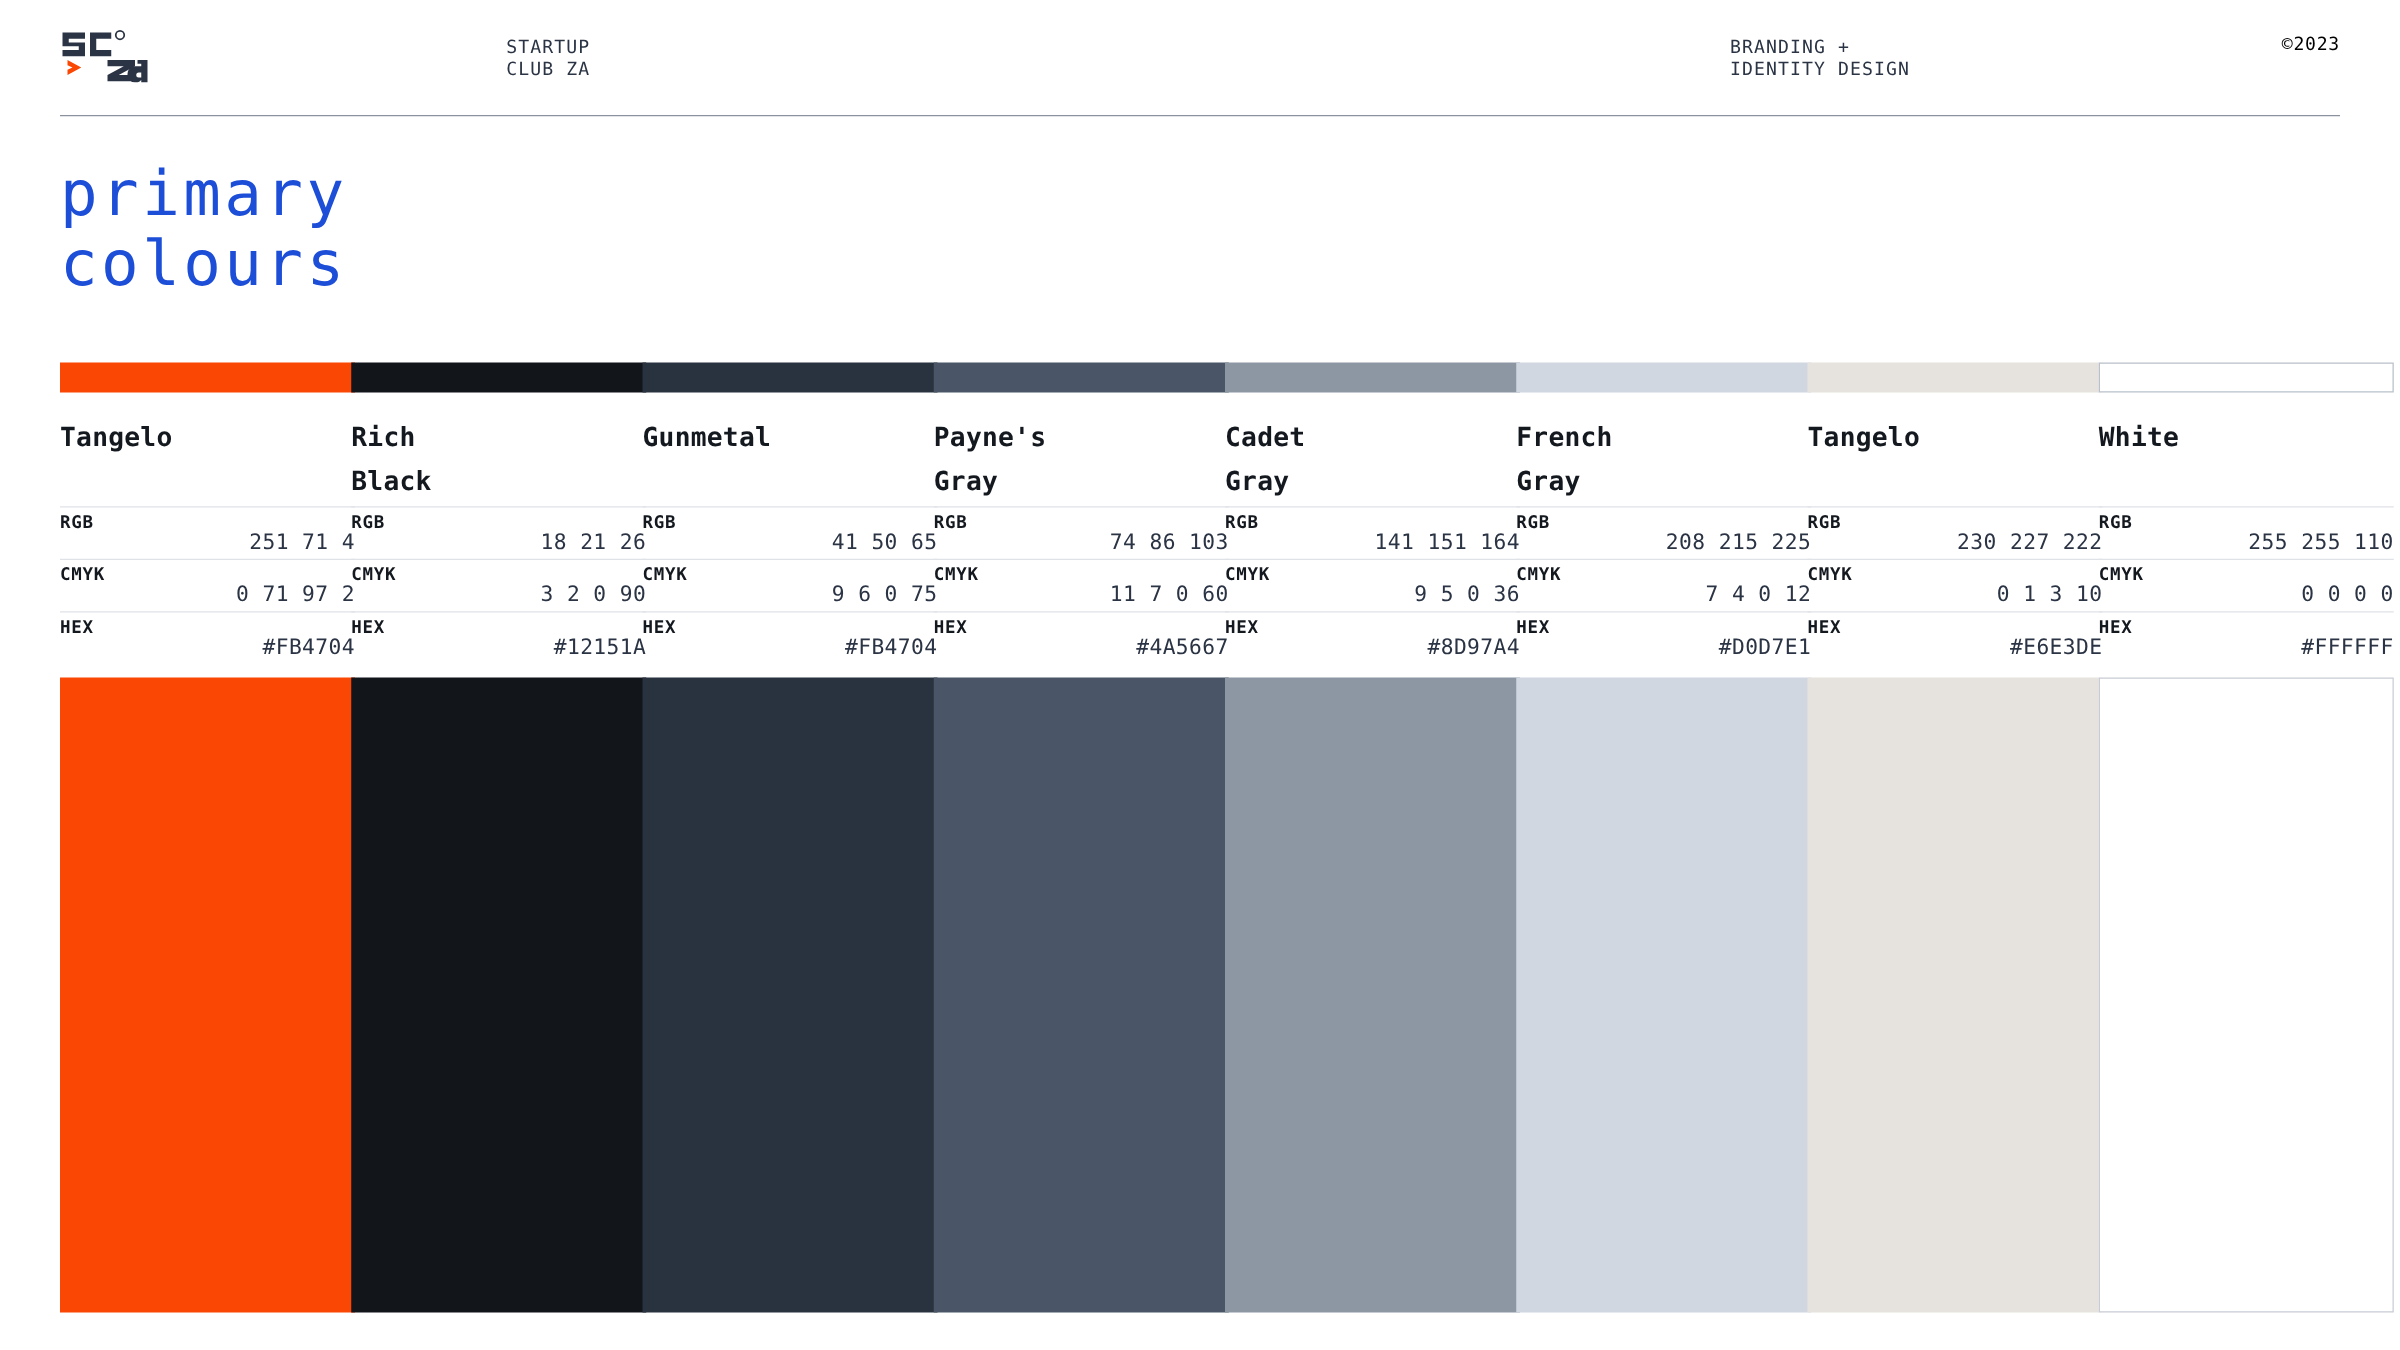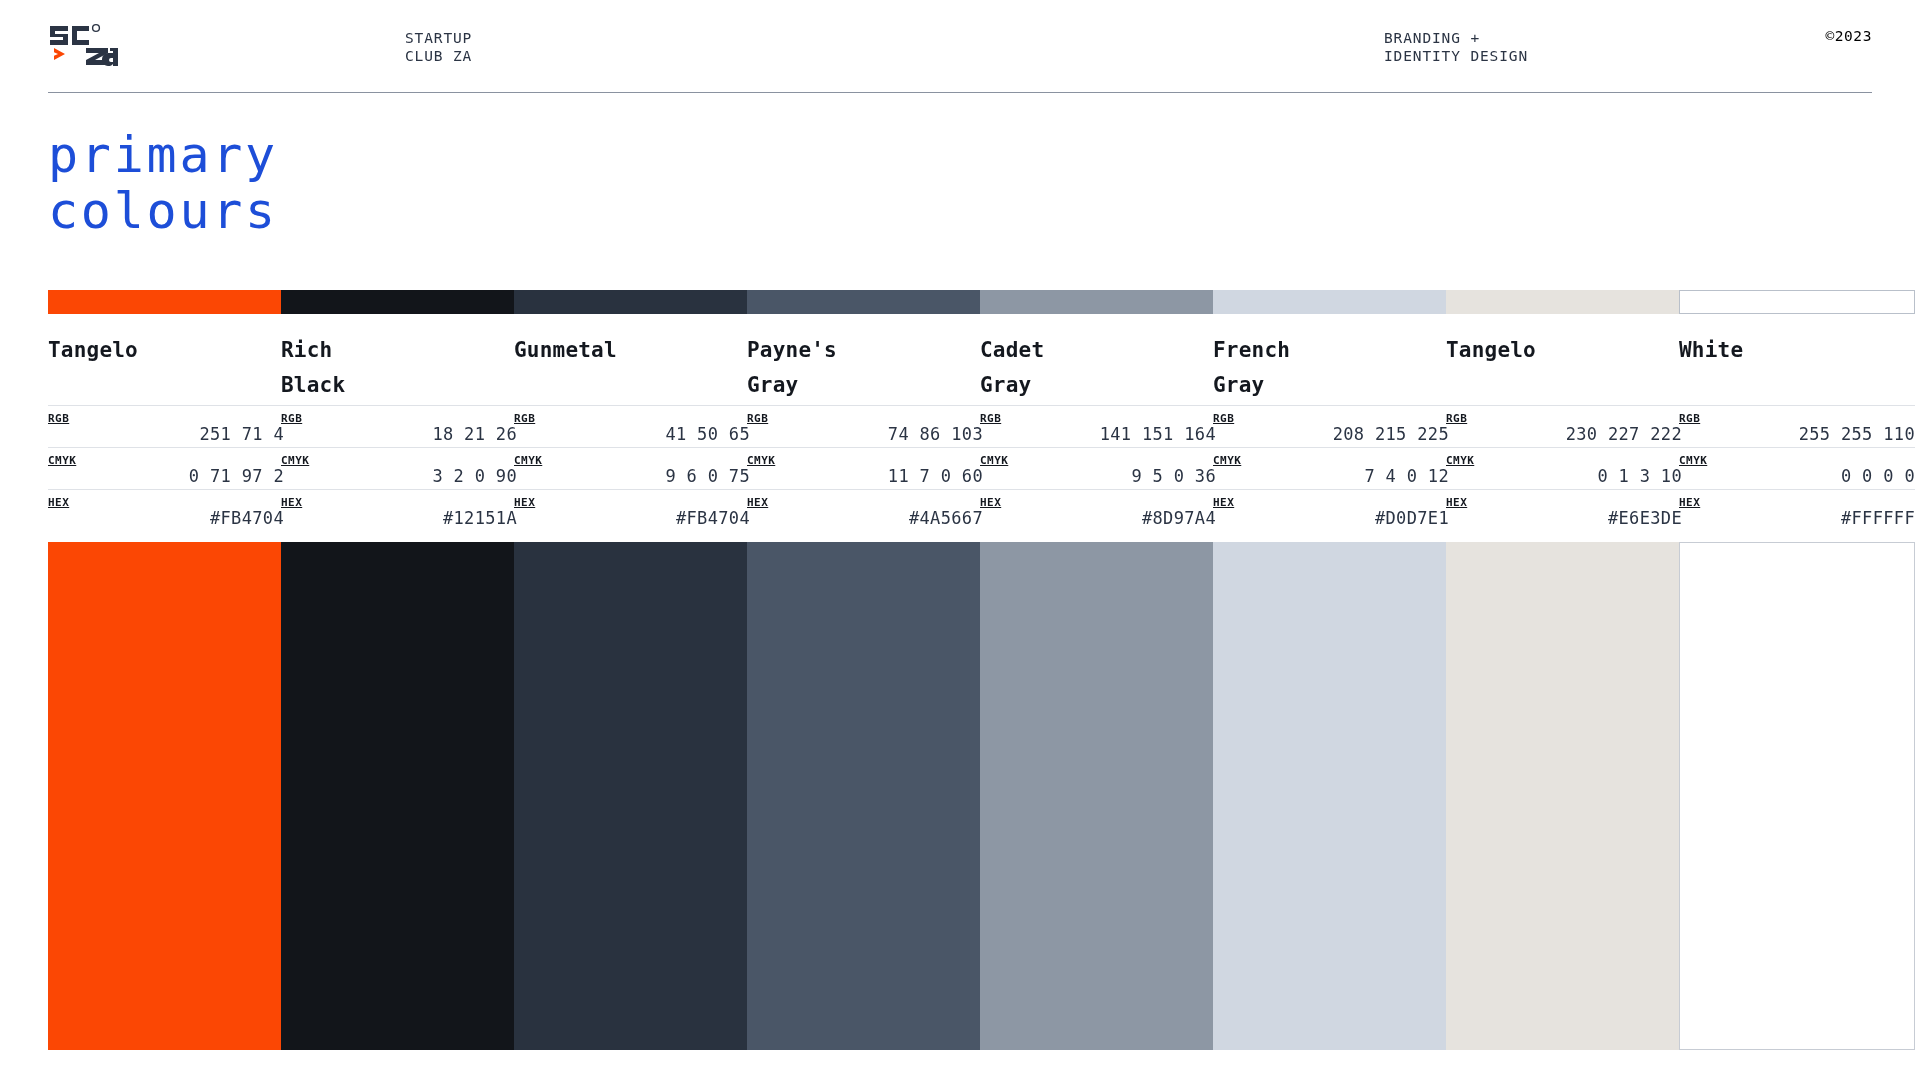--- a/index.html
+++ b/index.html
@@ -118,26 +118,25 @@
 
   .specs { margin-top: 2px; }
 
   .spec-row {
     border-top: 1px solid #dfe2e7;
     padding-top: 5px;
     padding-bottom: 4px;
   }
 
   .spec-label {
-    font-size: 11px;
+    font-size: 14px;
     font-weight: 700;
     letter-spacing: 0.04em;
     line-height: 15px;
     color: #14181f;
-    text-decoration: underline;
   }
 
   .spec-value {
     font-size: 17px;
     font-weight: 400;
     letter-spacing: 0.02em;
     line-height: 17px;
     color: #2b3444;
     text-align: right;
   }

